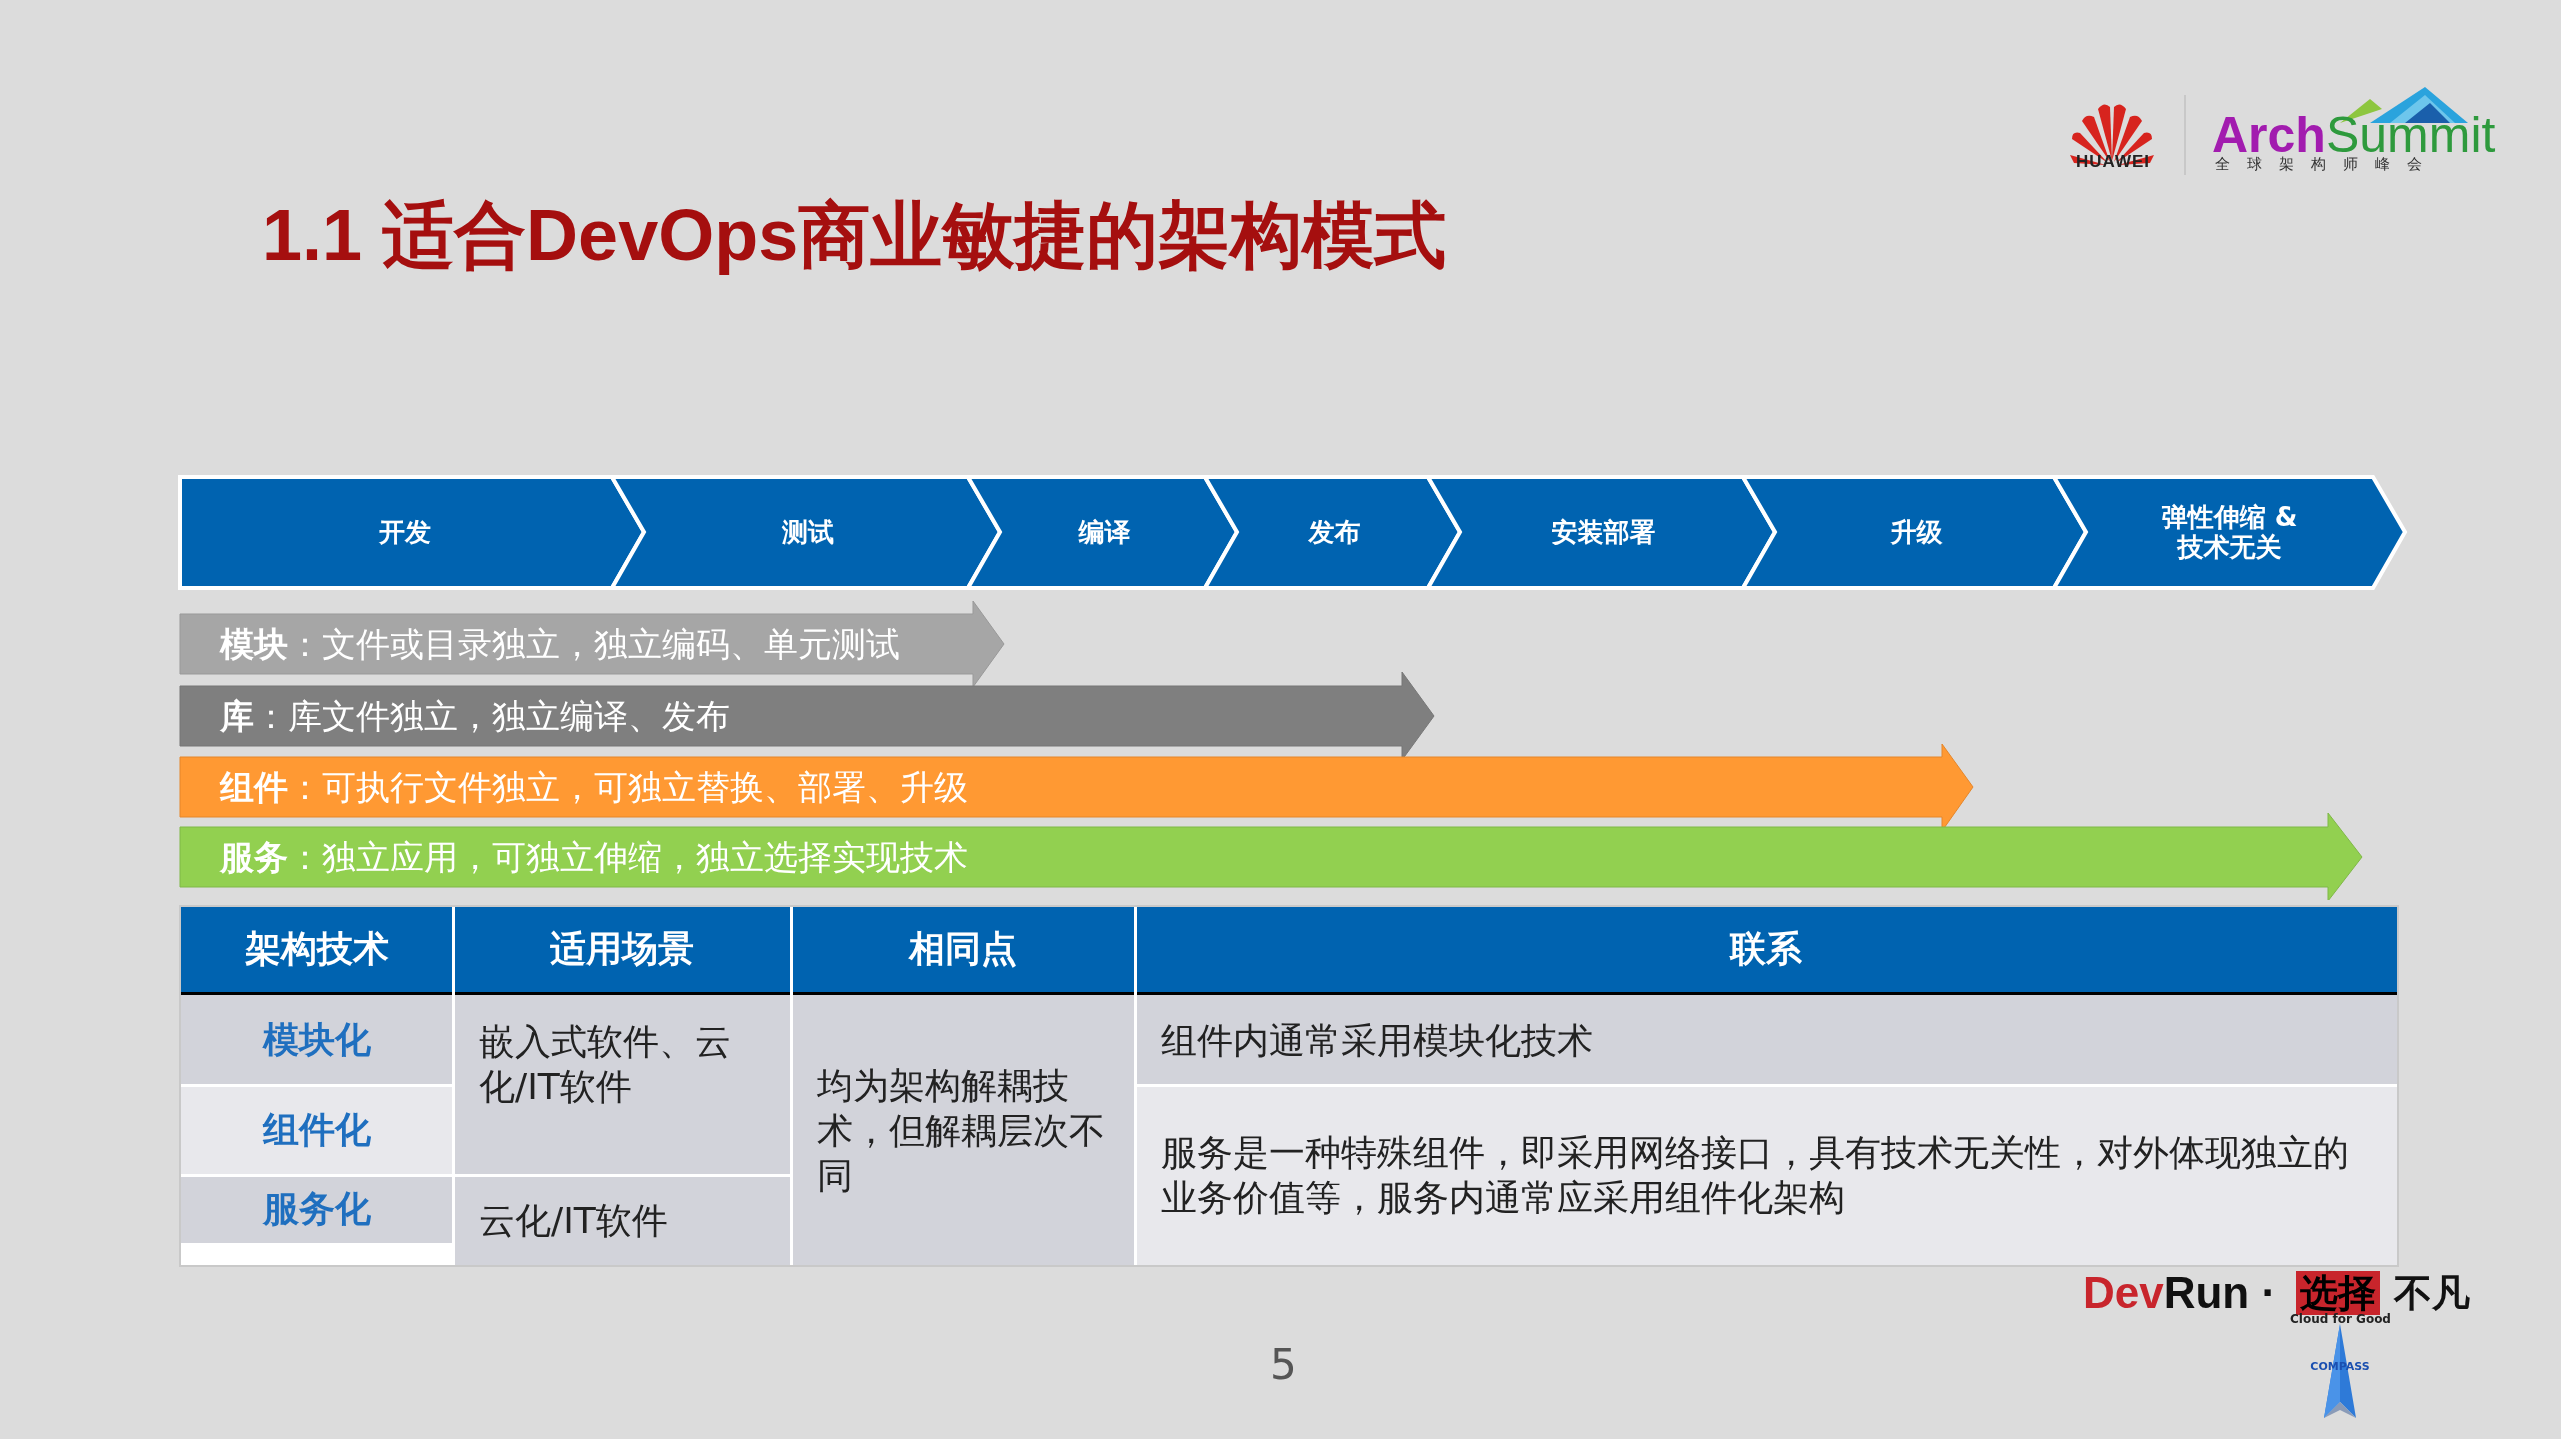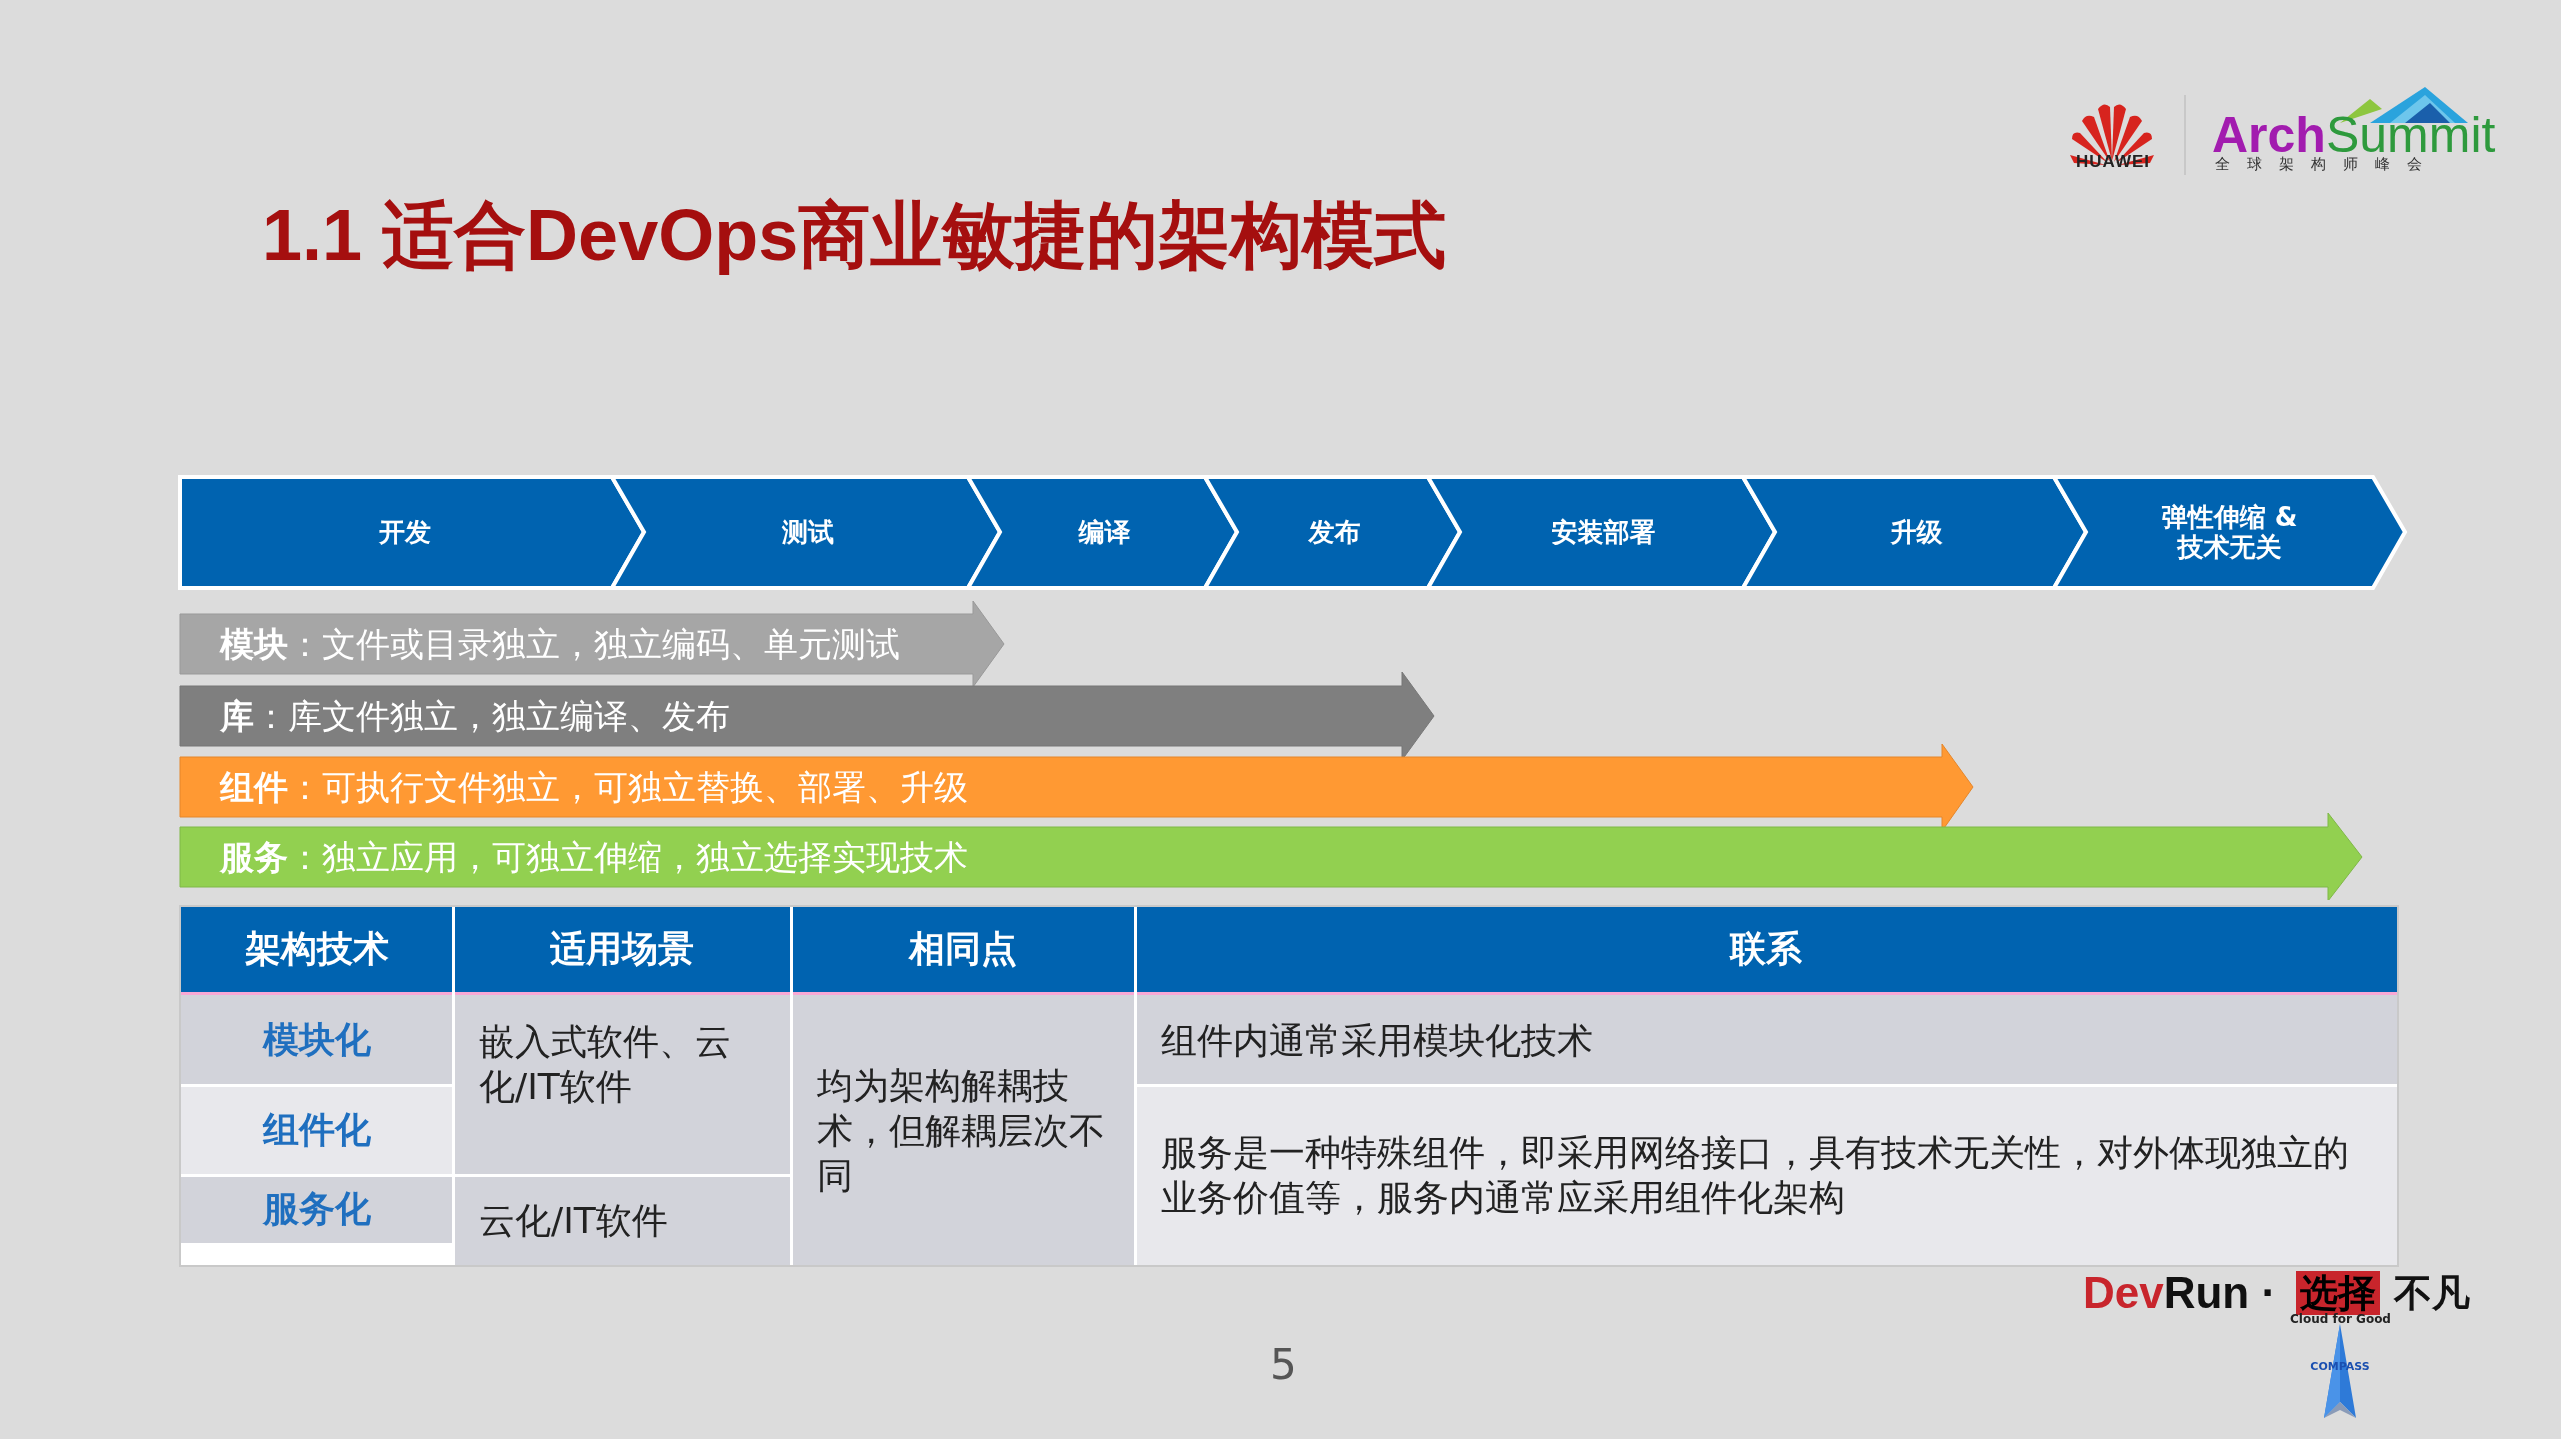--- a/index.html
+++ b/index.html
@@ -33,21 +33,21 @@
   }
   .bar-label {
     color: #fff; font-size: 34px; white-space: nowrap; left: 220px;
     line-height: 1;
   }
   .bar-label b { font-weight: bold; }
 
   
   .tbl { left: 179px; top: 905px; width: 2220px; height: 362px; border: 2px solid #c9c9c9; box-sizing: border-box; background:#fff; }
   .cell { position: absolute; box-sizing: border-box; display: flex; align-items: center; }
-  .hdr { background: #0063b0; color: #fff; font-weight: bold; font-size: 36px; justify-content: center; border-bottom: 3px solid #f9a8d4;}
+  .hdr { background: #0063b0; color: #fff; font-weight: bold; font-size: 36px; justify-content: center; border-bottom: 3px solid #000000;}
   .c-dark { background: #d2d3da; }
   .c-light { background: #e8e8ec; }
   .tech { color: #1f6fbf; font-weight: bold; font-size: 36px; justify-content: center; }
   .txt { color: #222; font-size: 36px; line-height: 1.25; padding-left: 26px; padding-right: 20px; }
   .vline { position: absolute; width: 3px; background: #fff; }
   .hline { position: absolute; height: 3px; background: #fff; }
 
   .page-num { left: 1270px; top: 1340px; font-size: 42px; color: #555; }
   .devrun { left: 2083px; top: 1268px; font-size: 44px; font-weight: bold; font-family: "Liberation Sans", sans-serif; white-space: nowrap; }
   .devrun .dev { color: #c8252c; }

